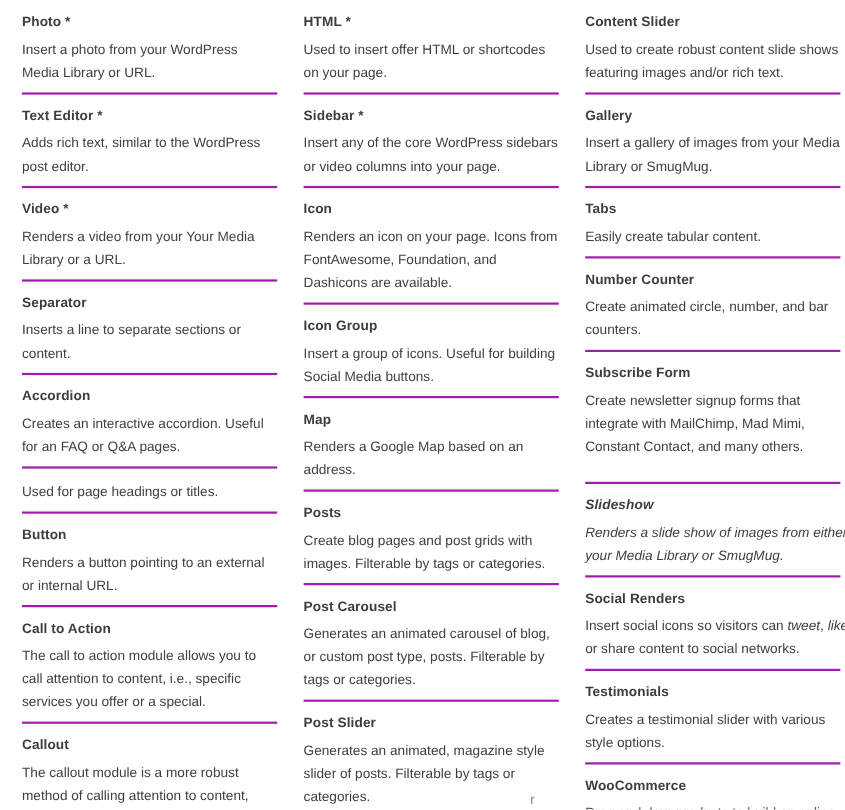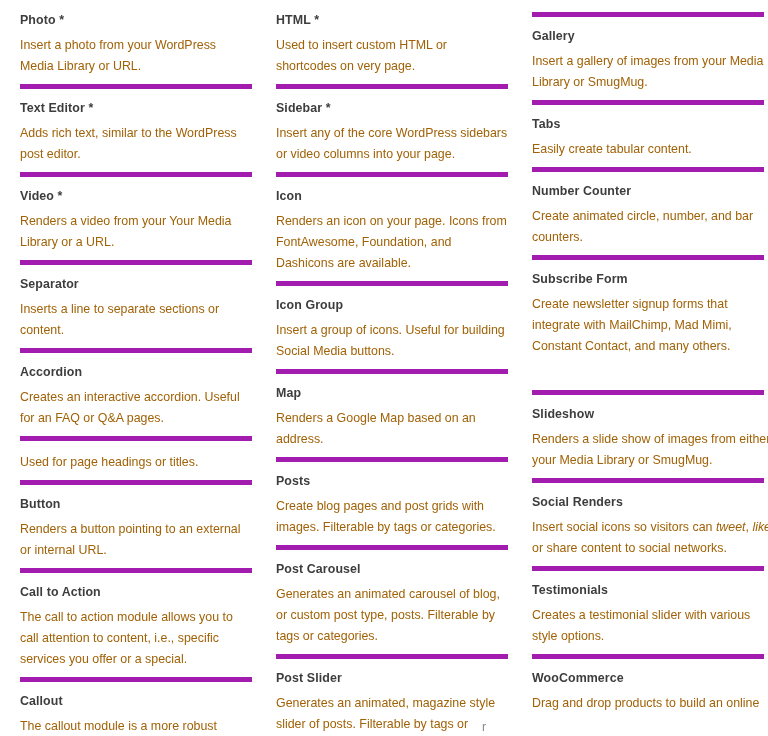--- a/index.html
+++ b/index.html
@@ -24,42 +24,43 @@
   .module-column {
     width: 256px;
     flex: 0 0 256px;
     box-sizing: border-box;
     padding-left: 20px;
     padding-right: 4px;
   }
   .module-entry {
     padding-top: 11px;
     padding-bottom: 7px;
-    border-top: 5px solid #a21caf;
+    border-top: 2px solid #a21caf;
   }
   .module-entry.first {
     border-top: none;
     padding-top: 0;
   }
   .module-entry.extra-gap {
-    margin-top: 26px;
+    margin-top: 14px;
+    font-style: italic;
   }
   .module-title {
     font-size: 12.4px;
     font-weight: bold;
     color: #3d3d3d;
     line-height: 17px;
     letter-spacing: 0.1px;
     margin: 0 0 6px 0;
     white-space: nowrap;
   }
   .module-desc {
     font-size: 12.4px;
     font-weight: normal;
-    color: #a16207;
+    color: #404040;
     line-height: 21px;
     margin: 0;
   }
   .module-desc em {
     font-style: italic;
   }
   
   .module-column.clipped .module-desc {
     width: 238px;
     white-space: nowrap;
@@ -114,21 +115,21 @@
         <p class="module-desc">The call to action module allows you to call attention to content, i.e., specific services you offer or a special.</p>
       </div>
       <div class="module-entry">
         <h3 class="module-title">Callout</h3>
         <p class="module-desc">The callout module is a more robust method of calling attention to content, very similar to the Call to Action module.</p>
       </div>
     </div>
     <div class="module-column">
       <div class="module-entry first">
         <h3 class="module-title">HTML *</h3>
-        <p class="module-desc">Used to insert custom HTML or shortcodes on very page.</p>
+        <p class="module-desc">Used to insert offer HTML or shortcodes on your page.</p>
       </div>
       <div class="module-entry">
         <h3 class="module-title">Sidebar *</h3>
         <p class="module-desc">Insert any of the core WordPress sidebars or video columns into your page.</p>
       </div>
       <div class="module-entry">
         <h3 class="module-title">Icon</h3>
         <p class="module-desc">Renders an icon on your page. Icons from FontAwesome, Foundation, and Dashicons are available.</p>
       </div>
       <div class="module-entry">
@@ -147,20 +148,27 @@
         <h3 class="module-title">Post Carousel</h3>
         <p class="module-desc">Generates an animated carousel of blog, or custom post type, posts. Filterable by tags or categories.</p>
       </div>
       <div class="module-entry">
         <h3 class="module-title">Post Slider</h3>
         <p class="module-desc">Generates an animated, magazine style slider of posts. Filterable by tags or categories.</p>
       </div>
       <div class="module-entry"></div>
     </div>
     <div class="module-column clipped">
+      <div class="module-entry first">
+        <h3 class="module-title">Content Slider</h3>
+        <p class="module-desc">
+          <span class="line">Used to create robust content slide shows</span>
+          <span class="line">featuring images and/or rich text.</span>
+        </p>
+      </div>
       <div class="module-entry">
         <h3 class="module-title">Gallery</h3>
         <p class="module-desc">
           <span class="line">Insert a gallery of images from your Media</span>
           <span class="line">Library or SmugMug.</span>
         </p>
       </div>
       <div class="module-entry">
         <h3 class="module-title">Tabs</h3>
         <p class="module-desc">

